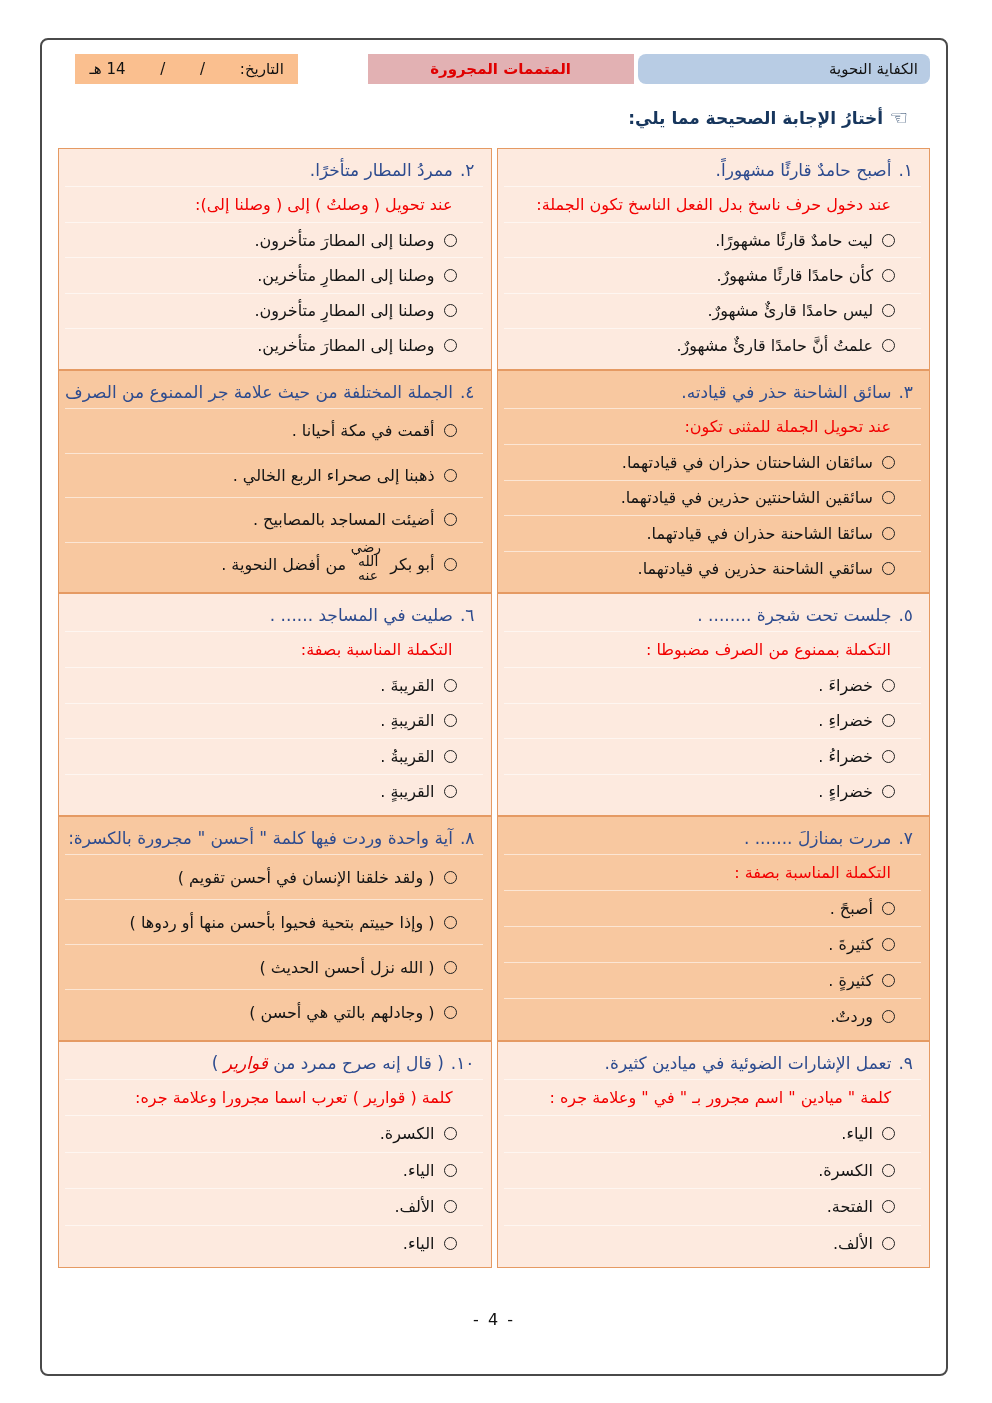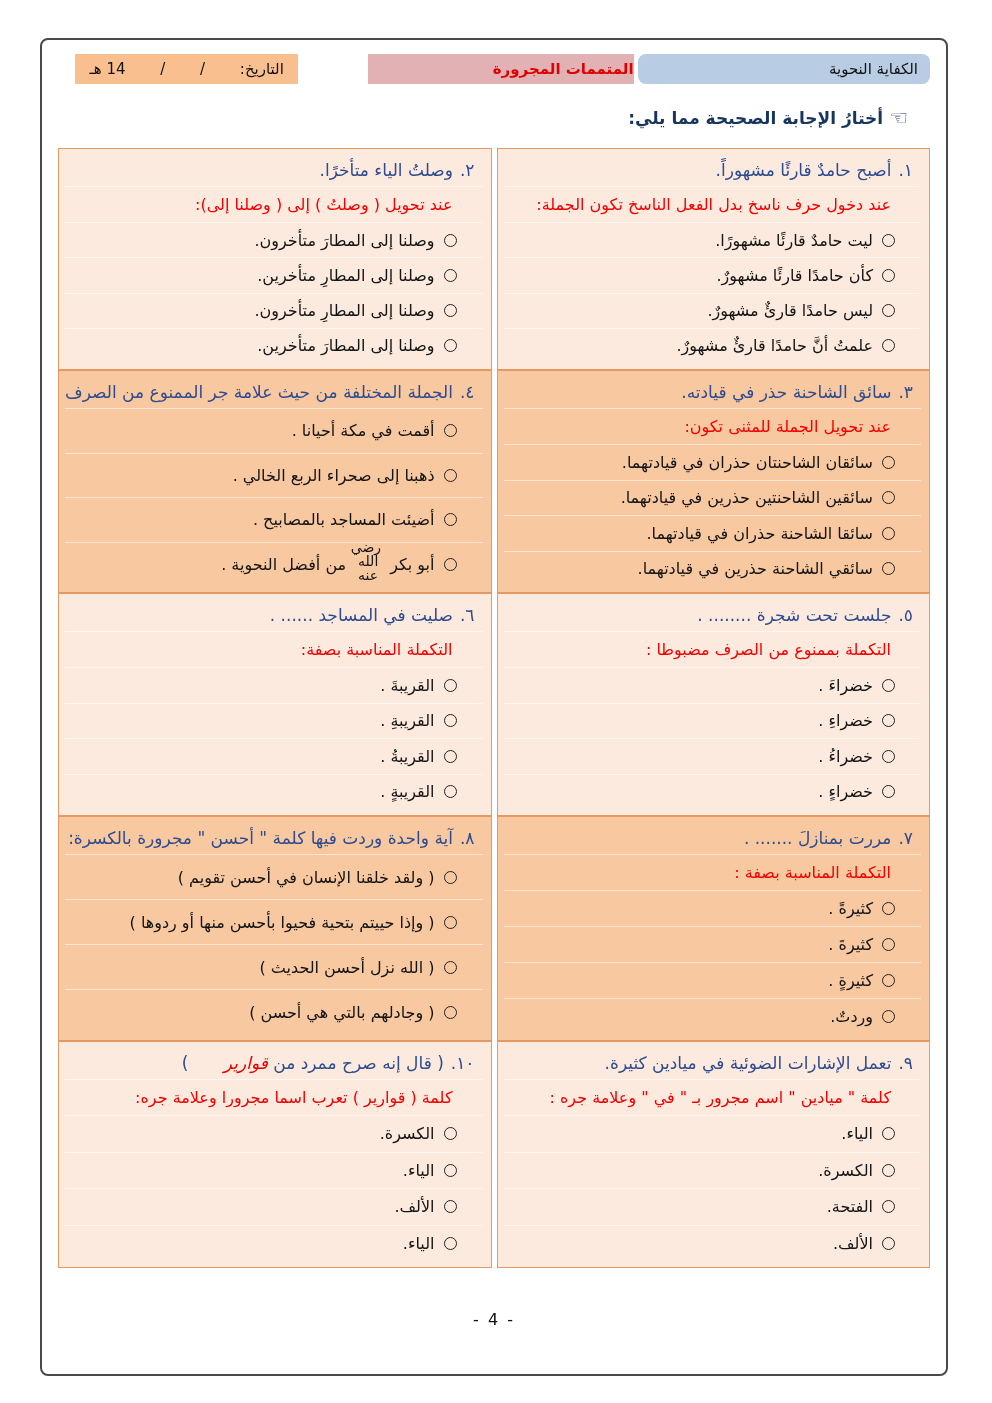--- a/index.html
+++ b/index.html
@@ -9,42 +9,42 @@
 
   .frame { position:absolute; left:40px; top:38px; width:908px; height:1338px;
            border:2px solid #4a4a4a; border-radius:8px; background:#fff;
            padding:0 16px; }
 
   
   .hdr { display:flex; direction:rtl; margin-top:14px; height:30px; align-items:stretch; }
   .hdr-cell { display:flex; align-items:center; font-size:15px; }
   .hdr-subject { width:33.5%; background:#b8cce4; color:#111; padding-right:12px;border-radius:8px; }
   .hdr-gap1 { width:0.5%; }
-  .hdr-topic { width:30.5%; background:#e2b1b3; color:#e00000; font-weight:bold; }
+  .hdr-topic { width:30.5%; background:#e2b1b3; color:#e00000; font-weight:bold; justify-content:center; }
   .hdr-gap2 { width:8%; }
   .hdr-date { width:25.5%; background:#fabf8f; color:#111; padding:0 14px; justify-content:space-between; }
 
   .instruction { margin-top:20px; height:28px; display:flex; align-items:center; gap:6px;
                  color:#17365d; font-size:17px; font-weight:bold; padding-right:22px; }
   .hand { font-size:21px; font-weight:normal; }
 
   
   .qgrid { margin-top:16px; display:grid; direction:rtl;
            grid-template-columns:1fr 1fr; column-gap:5px;
            grid-template-rows:222px 223px 223px 225px 227px; }
   .qbox { border:1px solid #e59a63; padding:5px 8px 6px 6px;
           display:flex; flex-direction:column; overflow:hidden; }
   .row-light { background:#fdeadf; }
   .row-dark  { background:#f8c8a0; }
   .qbox > *:not(:first-child) { border-top:1px solid rgba(255,255,255,.55); }
 
   .qtitle { min-height:32px; display:flex; align-items:center; gap:7px;
             color:#2d4b8e; font-size:17px; padding-right:8px; white-space:nowrap; }
   .qnum { font-size:17px; }
-  .qtitle .red-word { color:#e60000; font-style:italic;margin-left:30px; }
+  .qtitle .red-word { color:#e60000; font-style:italic; }
   .qprompt { min-height:36px; display:flex; align-items:center;
              color:#f20000; font-size:16px; padding-right:30px; white-space:nowrap; }
   .opt { flex:1 1 0; display:flex; align-items:center; gap:9px;
          color:#141414; font-size:16px; padding-right:26px; white-space:nowrap; }
   .radio { flex:0 0 auto; width:13px; height:13px; border:1.6px solid #222;
            border-radius:50%; background:transparent; }
   .honorific { font-size:14px; line-height:1; display:inline-block; max-width:26px;
                white-space:normal; text-align:center; transform:translateY(-3px); }
 
   .footer { margin-top:42px; text-align:center; color:#111; font-size:16px; letter-spacing:2px; }
@@ -99,21 +99,21 @@
           </div>
         <div class="opt">
             <span class="radio"></span>
             <span>علمتُ أنَّ حامدًا قارئٌ مشهورٌ.</span>
           </div>
       </div>
 
       <div class="qbox row-light">
         <div class="qtitle">
           <span class="qnum">٢.</span>
-          <span>وصلتُ الياء متأخرًا.</span>
+          <span>ممردُ المطار متأخرًا.</span>
         </div>
         <div class="qprompt">عند تحويل ( وصلتُ ) إلى ( وصلنا إلى):</div>
         <div class="opt">
             <span class="radio"></span>
             <span>وصلنا إلى المطارَ متأخرون.</span>
           </div>
         <div class="opt">
             <span class="radio"></span>
             <span>وصلنا إلى المطارِ متأخرين.</span>
           </div>
@@ -225,21 +225,21 @@
       </div>
 
       <div class="qbox row-dark">
         <div class="qtitle">
           <span class="qnum">٧.</span>
           <span>مررت بمنازلَ ....... .</span>
         </div>
         <div class="qprompt">التكملة المناسبة بصفة :</div>
         <div class="opt">
             <span class="radio"></span>
-            <span>كثيرةً .</span>
+            <span>أصبحً .</span>
           </div>
         <div class="opt">
             <span class="radio"></span>
             <span>كثيرةَ .</span>
           </div>
         <div class="opt">
             <span class="radio"></span>
             <span>كثيرةٍ .</span>
           </div>
         <div class="opt">

